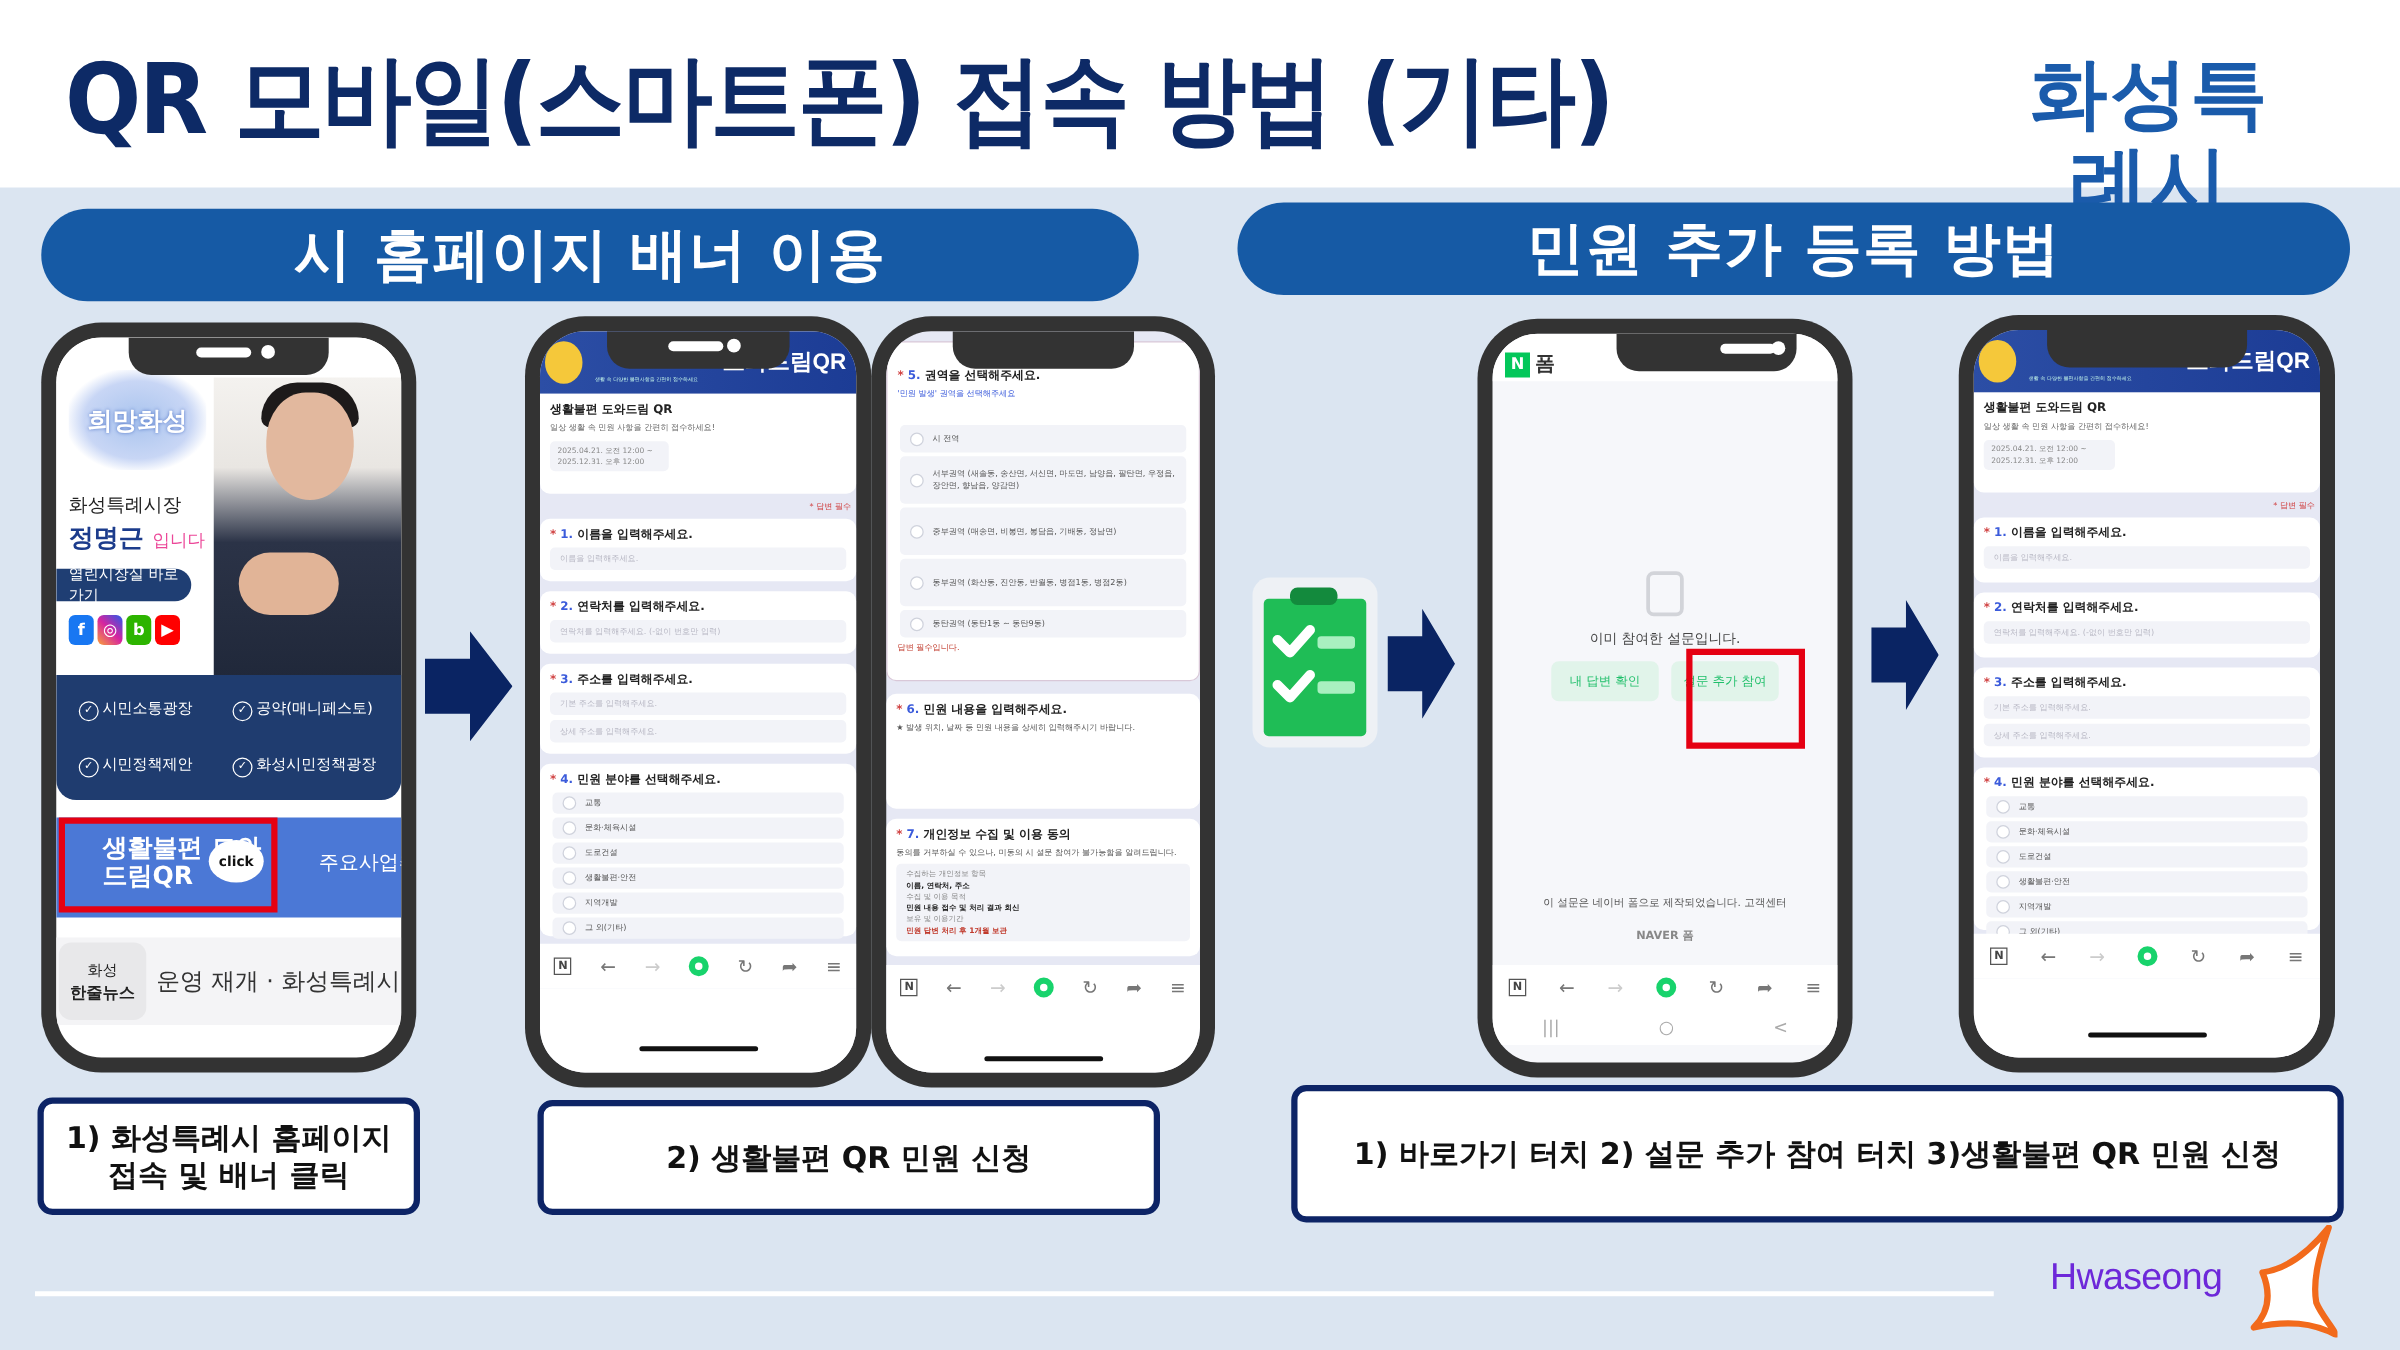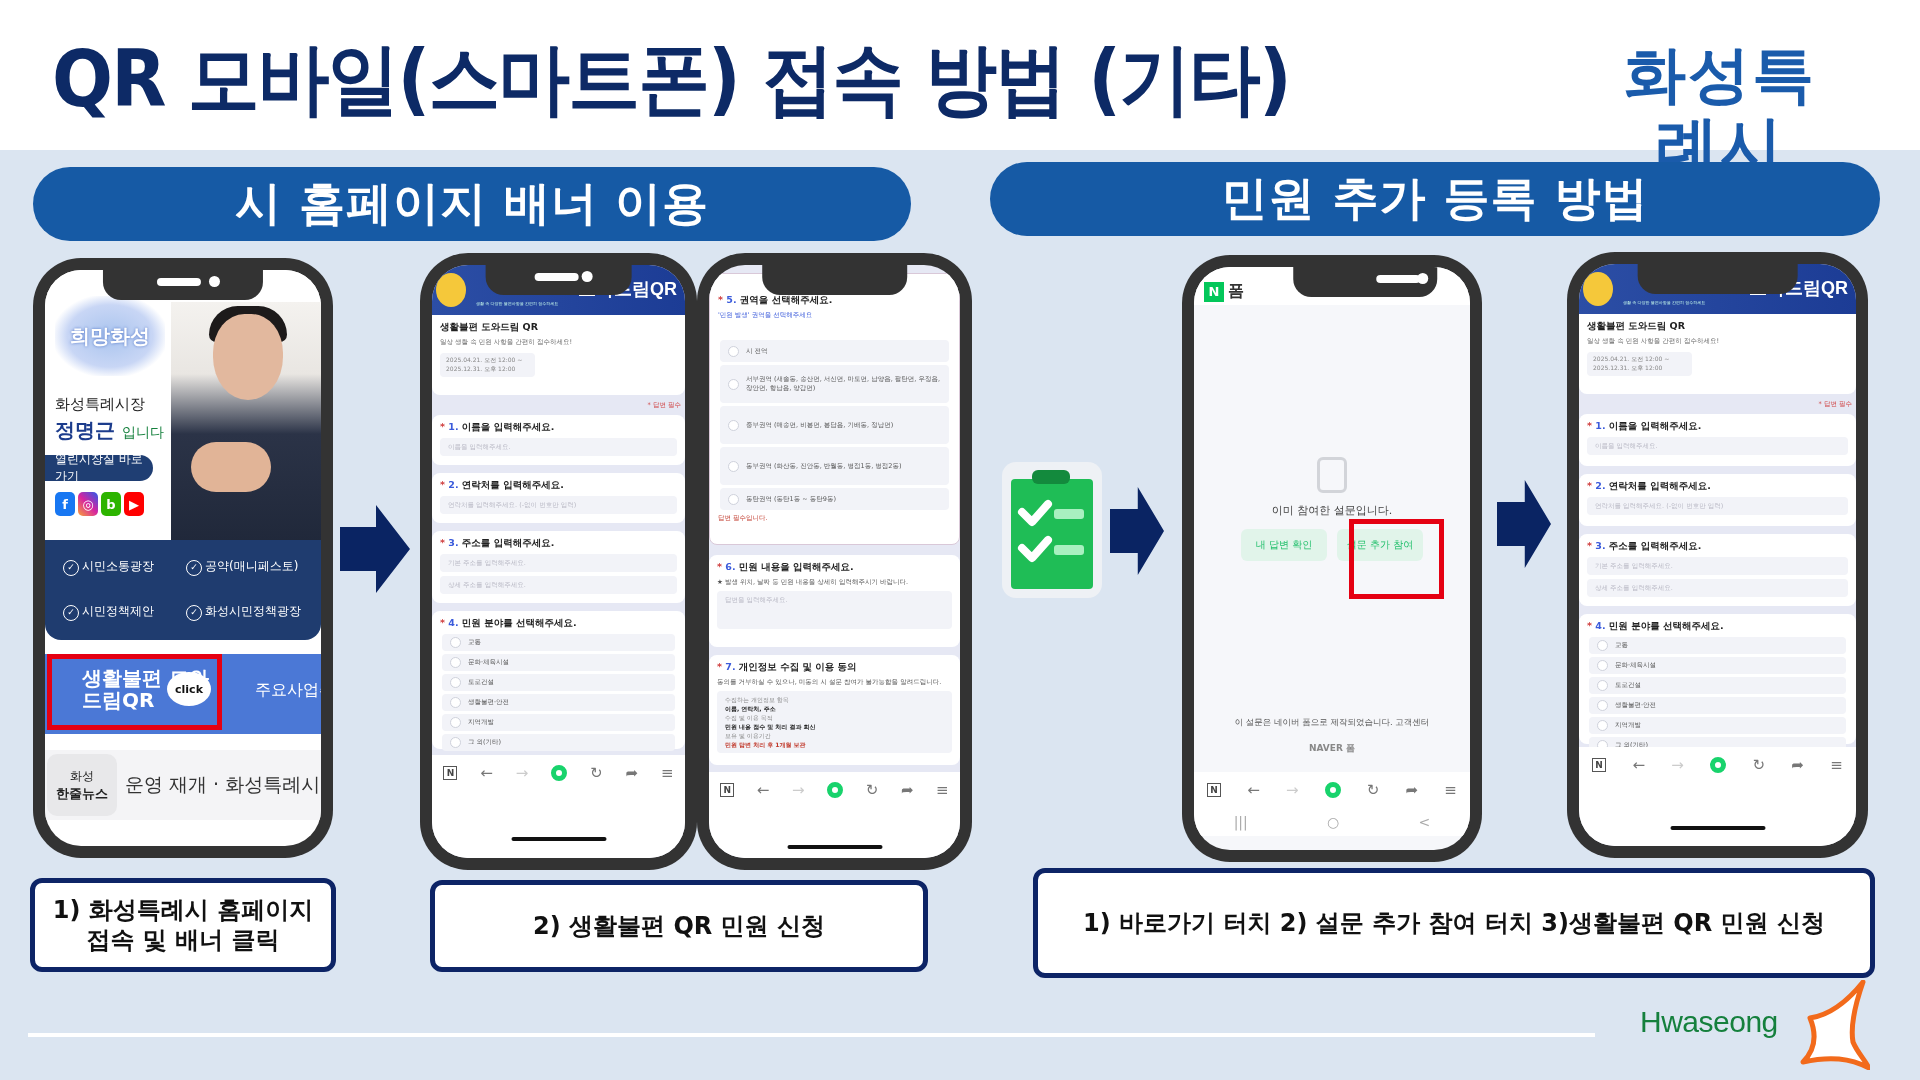--- a/index.html
+++ b/index.html
@@ -21,21 +21,21 @@
   .notch { position: absolute; top: 0; left: 50%; transform: translateX(-50%); width: 58%; height: 30px; background: #333; border-radius: 0 0 18px 18px; z-index: 5; }
   .notch .spk { position: absolute; left: 34%; top: 8px; width: 44px; height: 8px; border-radius: 4px; background: #fff; }
   .notch .cam { position: absolute; left: 66%; top: 6px; width: 11px; height: 11px; border-radius: 50%; background: #fff; }
 
   
   .p1 { left: 33px; top: 258px; width: 300px; height: 600px; }
   .p1-hero { position: absolute; left: 0; top: 0; width: 100%; height: 270px; background: #fff; }
   .p1-slogan { position: absolute; left: 10px; top: 26px; width: 110px; height: 80px; background: radial-gradient(ellipse at center, #a9c4ee 0%, #c8d6f5 55%, rgba(255,255,255,0) 75%); color: #fff; font-weight: bold; font-size: 20px; display: flex; align-items: center; justify-content: center; text-shadow: 0 0 3px #4f73c7; }
   .p1-mayor-title { position: absolute; left: 10px; top: 125px; font-size: 15px; color: #222; }
   .p1-mayor-name { position: absolute; left: 10px; top: 147px; font-size: 20px; font-weight: bold; color: #1c3c8c; }
-  .p1-mayor-name small { font-size: 14px; color: #15803d; font-weight: normal; }
+  .p1-mayor-name small { font-size: 14px; color: #ec4899; font-weight: normal; }
   .p1-office-btn { position: absolute; left: 0; top: 185px; width: 108px; height: 26px; background: #1f3e73; color: #fff; font-size: 12px; border-radius: 0 14px 14px 0; display: flex; align-items: center; padding-left: 10px; }
   .p1-social { position: absolute; left: 10px; top: 222px; display: flex; gap: 3px; }
   .sns { width: 20px; height: 24px; border-radius: 5px; color: #fff; font-size: 13px; font-weight: bold; display: flex; align-items: center; justify-content: center; }
   .p1-photo { position: absolute; right: 0; top: 32px; width: 150px; height: 240px; background: linear-gradient(180deg, #f4f2ef 0%, #e9e6e2 30%, #2b3347 55%, #20283a 100%); }
   .p1-photo .face { position: absolute; left: 42px; top: 12px; width: 70px; height: 86px; border-radius: 45% 45% 50% 50%; background: #e2b89e; }
   .p1-photo .hair { position: absolute; left: 38px; top: 4px; width: 78px; height: 36px; border-radius: 40px 40px 10px 10px; background: #1d1a1a; }
   .p1-photo .hands { position: absolute; left: 20px; top: 140px; width: 80px; height: 50px; border-radius: 30px; background: #e1b497; }
   .p1-menu { position: absolute; left: 0; top: 270px; width: 100%; height: 100px; background: #1f3c6f; border-radius: 0 0 16px 16px; color: #fff; font-size: 12px; padding: 18px 12px 0 18px; display: grid; grid-template-columns: 1fr 1fr; row-gap: 8px; }
   .p1-menu span::before { content: "\2713"; display: inline-block; width: 14px; height: 14px; border: 1px solid #fff; border-radius: 50%; font-size: 9px; line-height: 13px; text-align: center; margin-right: 3px; }
   .p1-banner { position: absolute; left: 0; top: 384px; width: 100%; height: 80px; background: #4b78d6; }
@@ -86,21 +86,21 @@
 
   .arrow { position: absolute; width: 70px; height: 88px; }
   .clip { position: absolute; left: 1002px; top: 462px; width: 100px; height: 136px; background: #eef1f5; border-radius: 14px; }
 
   .caption { position: absolute; background: #fff; border: 5px solid #0d2466; border-radius: 12px; display: flex; align-items: center; justify-content: center; text-align: center; font-size: 24px; font-weight: bold; color: #111; line-height: 30px; }
   .cap1 { left: 30px; top: 878px; width: 306px; height: 94px; }
   .cap2 { left: 430px; top: 880px; width: 498px; height: 92px; }
   .cap3 { left: 1033px; top: 868px; width: 842px; height: 110px; }
 
   .foot-line { position: absolute; left: 28px; top: 1033px; width: 1567px; height: 4px; background: #fff; }
-  .foot-logo { position: absolute; left: 1640px; top: 1005px; font-size: 30px; color: #15803d; font-family: "Liberation Sans", sans-serif; letter-spacing: -0.5px; }
+  .foot-logo { position: absolute; left: 1640px; top: 1005px; font-size: 30px; color: #6d28d9; font-family: "Liberation Sans", sans-serif; letter-spacing: -0.5px; }
   .foot-star { position: absolute; left: 1795px; top: 980px; width: 75px; height: 90px; }
 </style>
 </head>
 <body>
 
 <div class="header">
   <div class="page-title">QR 모바일(스마트폰) 접속 방법 (기타)</div>
   <div class="logo">
     <div class="logo-mark">화성특례시</div>
     <div class="logo-sub">HWASEONG SPECIAL CITY</div>
@@ -223,21 +223,20 @@
       <div class="opt" style="min-height:22px">시 전역</div>
       <div class="opt" style="min-height:38px">서부권역 (새솔동, 송산면, 서신면, 마도면, 남양읍, 팔탄면, 우정읍, 장안면, 향남읍, 양감면)</div>
       <div class="opt" style="min-height:38px">중부권역 (매송면, 비봉면, 봉담읍, 기배동, 정남면)</div>
       <div class="opt" style="min-height:38px">동부권역 (화산동, 진안동, 반월동, 병점1동, 병점2동)</div>
       <div class="opt" style="min-height:22px">동탄권역 (동탄1동 ~ 동탄9동)</div>
       <div style="color:#c0392b;font-size:6.5px;margin-top:4px">답변 필수입니다.</div>
     </div>
     <div class="card" style="top:290px;height:92px">
       <div class="card-title"><span class="star">* </span><span class="num">6.</span><span> 민원 내용을 입력해주세요.</span></div>
       <div style="color:#555;font-size:6.5px">★ 발생 위치, 날짜 등 민원 내용을 상세히 입력해주시기 바랍니다.</div>
-      <div class="fld" style="height:38px;align-items:flex-start;padding-top:5px">답변을 입력해주세요.</div>
     </div>
     <div class="card" style="top:390px;height:110px">
       <div class="card-title"><span class="star">* </span><span class="num">7.</span><span> 개인정보 수집 및 이용 동의</span></div>
       <div style="color:#555;font-size:6.5px">동의를 거부하실 수 있으나, 미동의 시 설문 참여가 불가능함을 알려드립니다.</div>
       <div style="background:#f2f3f8;margin-top:4px;padding:4px 8px;border-radius:4px;font-size:6px;line-height:9px">
         <div style="color:#888">수집하는 개인정보 항목</div>
         <div style="font-weight:bold">이름, 연락처, 주소</div>
         <div style="color:#888">수집 및 이용 목적</div>
         <div style="font-weight:bold">민원 내용 접수 및 처리 결과 회신</div>
         <div style="color:#888">보유 및 이용기간</div>

